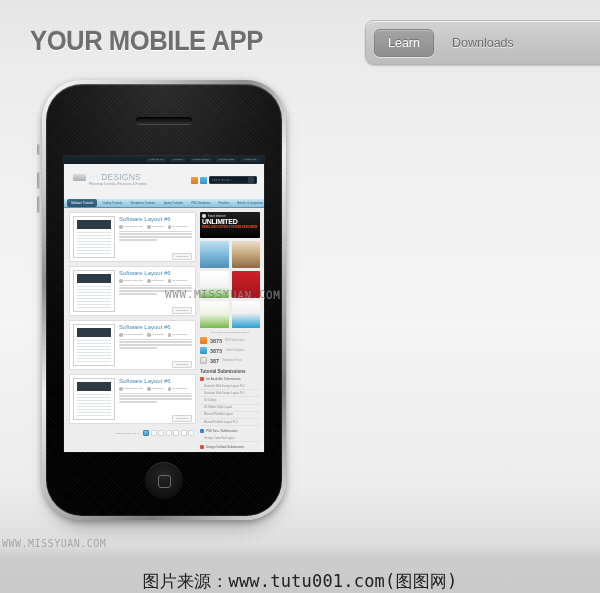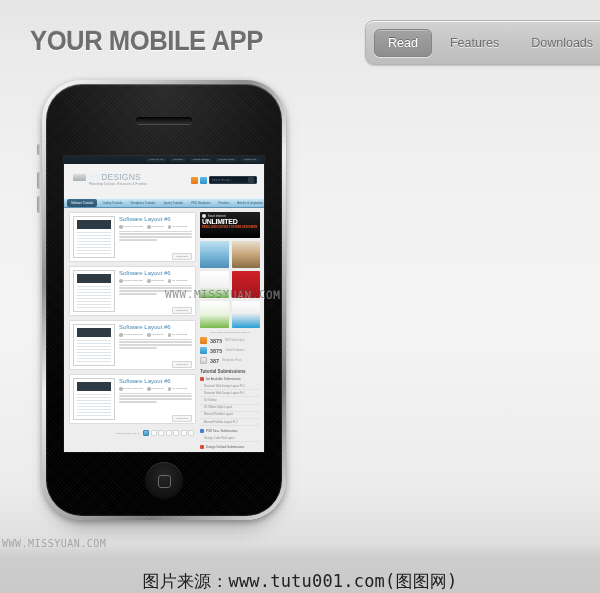--- a/index.html
+++ b/index.html
@@ -220,22 +220,21 @@
 </style>
 </head>
 <body>
 
 <div class="noise"></div>
 
 <div class="site-header">
   <div class="site-title">YOUR MOBILE APP</div>
 
   <div class="nav-shell">
-    <div class="nav-item active">Read</div>
-    <div class="nav-item">Features</div>
+    <div class="nav-item active">Learn</div>
     <div class="nav-item">Downloads</div>
 
   </div>
 </div>
 
 <div class="phone-wrap">
   <div class="phone-shadow"></div>
   <div class="phone-bezel"></div>
 
   <div class="phone-body">

